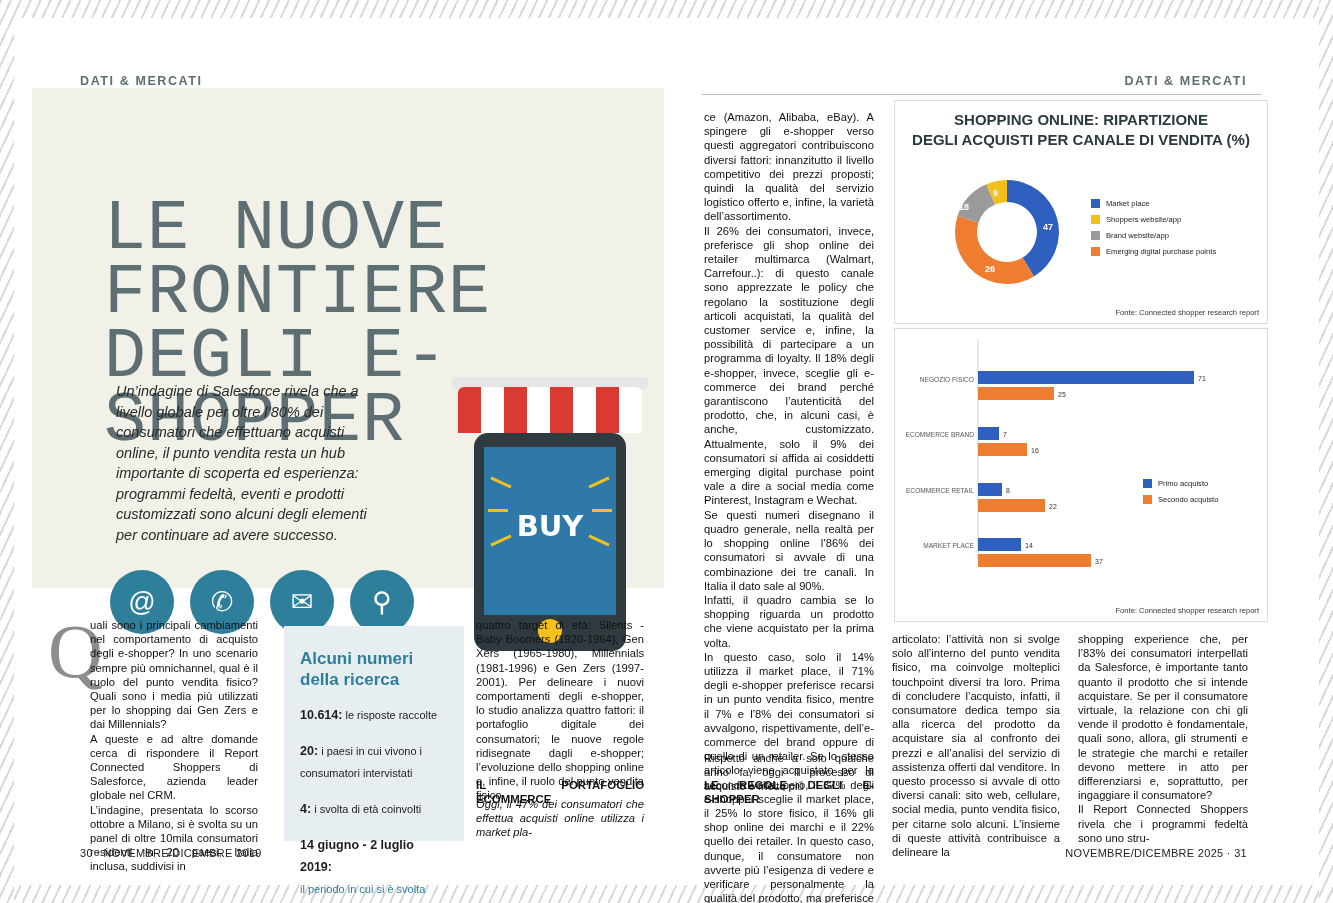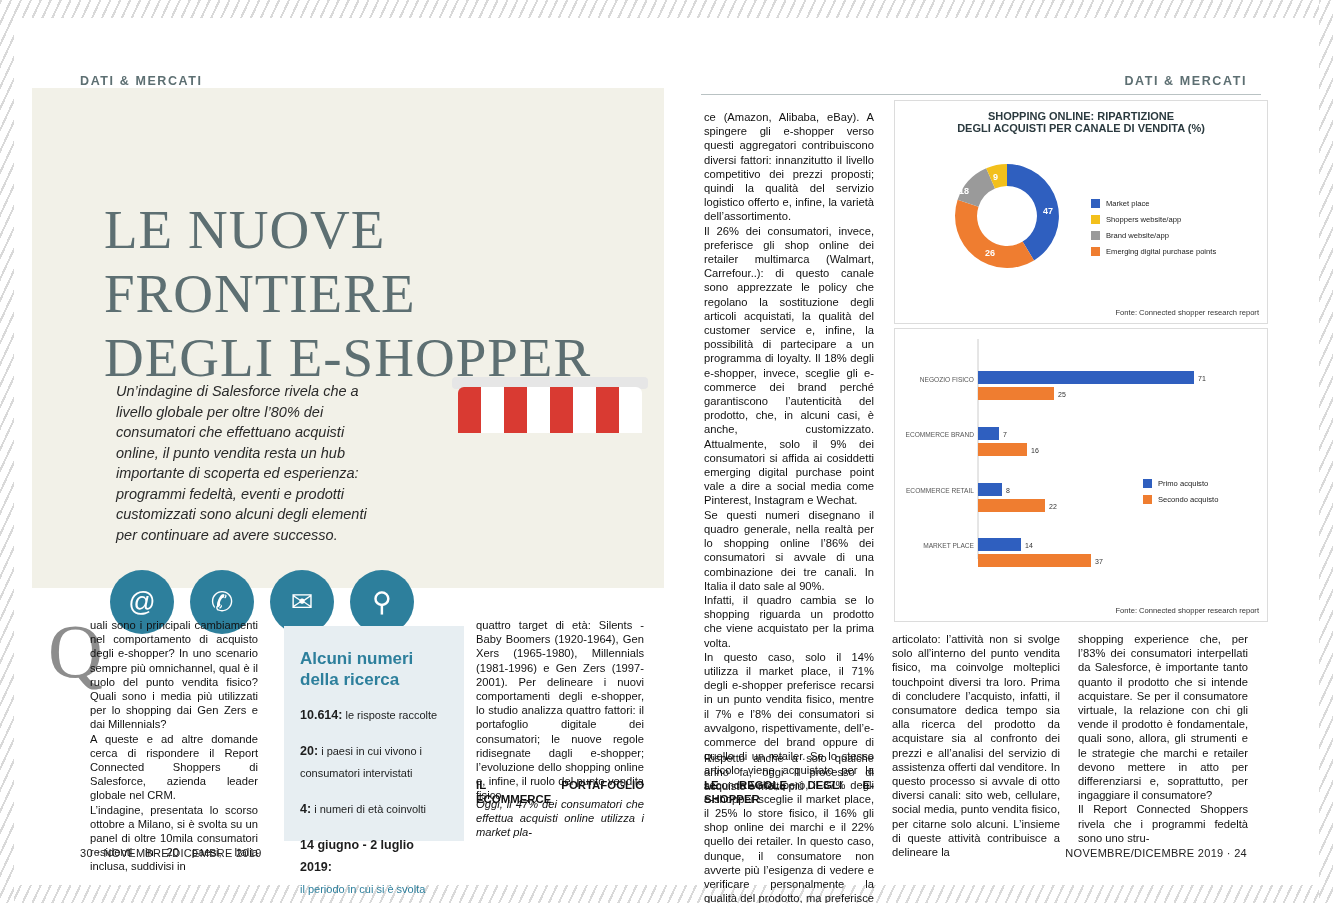--- a/index.html
+++ b/index.html
@@ -25,22 +25,22 @@
 
   
   .runhead{position:absolute;font-size:12.5px;letter-spacing:1.6px;font-weight:bold;color:#5d6f72;}
   .runhead.left{left:66px;top:56px;}
   .runhead.right{right:72px;top:56px;}
   .rule{position:absolute;height:1px;background:#b9c2c3;}
 
   
   .hero{position:absolute;left:18px;top:70px;width:632px;height:500px;background:#f2f1e8;}
   .hero-title{position:absolute;left:72px;top:110px;width:600px;
-      font-family:Liberation Serif, serif;
-      font-weight:300;font-size:55px;line-height:64px;color:#5d6f72;letter-spacing:1px;}
+      font-family:Liberation Mono, monospace;
+      font-weight:300;font-size:70px;line-height:64px;color:#5d6f72;letter-spacing:1px;}
   .hero-deck{position:absolute;left:84px;top:293px;width:270px;
       font-style:italic;font-size:14.5px;line-height:20.5px;color:#2a2a2a;}
 
   
   .circ-row{position:absolute;left:78px;top:482px;display:flex;gap:16px;}
   .circ{width:64px;height:64px;border-radius:50%;background:#2d7f9c;
       display:flex;align-items:center;justify-content:center;color:#fff;font-size:27px;}
 
   
   .phone-wrap{position:absolute;left:418px;top:287px;width:200px;height:285px;}
@@ -61,21 +61,21 @@
 
   
   .numbox{position:absolute;left:270px;top:608px;width:180px;height:215px;background:#e7eef2;}
   .numbox h3{margin:0;padding:22px 16px 0 16px;color:#2d7f9c;font-size:17px;line-height:21px;font-weight:bold;}
   .numbox .nb{padding:0 16px;margin-top:14px;font-size:11px;line-height:22px;color:#1d1d1d;}
   .numbox .nb b{font-size:12.5px;}
   .numbox .nb .blue{color:#2d7f9c;}
 
   
   .chartbox{position:absolute;background:#fff;border:1px solid #dcdcdc;}
-  .chart-title{text-align:center;font-size:11px;font-weight:bold;color:#2b3a3f;line-height:12px;padding-top:9px;}
+  .chart-title{text-align:center;font-size:15px;font-weight:bold;color:#2b3a3f;line-height:20px;padding-top:9px;}
   .fonte{position:absolute;font-size:7.6px;color:#333;}
 
   .legend{position:absolute;font-size:7.6px;color:#222;}
   .legend div{display:flex;align-items:center;margin-bottom:7px;}
   .legend i{width:9px;height:9px;margin-right:6px;display:inline-block;}
 
   .folio{position:absolute;bottom:26px;font-size:11px;color:#222;letter-spacing:.3px;}
   .folio.left{left:66px;}
   .folio.right{right:72px;}
 </style>
@@ -105,20 +105,32 @@
       <div class="circ-row">
         <div class="circ">@</div>
         <div class="circ">✆</div>
         <div class="circ">✉</div>
         <div class="circ">⚲</div>
       </div>
 
       <div class="phone-wrap">
         <div class="awning-top"></div>
         <div class="awning"></div>
+        <div class="phone">
+          <div class="screen">
+            <div class="ray" style="left:6px;top:34px;width:22px;height:3px;transform:rotate(25deg);"></div>
+            <div class="ray" style="left:4px;top:62px;width:20px;height:3px;"></div>
+            <div class="ray" style="left:6px;top:92px;width:22px;height:3px;transform:rotate(-25deg);"></div>
+            <div class="ray" style="right:6px;top:34px;width:22px;height:3px;transform:rotate(-25deg);"></div>
+            <div class="ray" style="right:4px;top:62px;width:20px;height:3px;"></div>
+            <div class="ray" style="right:6px;top:92px;width:22px;height:3px;transform:rotate(25deg);"></div>
+            <div class="buy">BUY</div>
+          </div>
+          <div class="home-btn"></div>
+        </div>
       </div>
     </div>
 
     <div class="dropcap-wrap">
       <span class="dropcap">Q</span>
     </div>
     <div class="col" style="left:76px;top:600px;width:168px;white-space:pre-line;">uali sono i principali cambiamenti nel comportamento di acquisto degli e-shopper? In uno scenario sempre più omnichannel, qual è il ruolo del punto vendita fisico? Quali sono i media più utilizzati per lo shopping dai Gen Zers e dai Millennials?
 A queste e ad altre domande cerca di rispondere il Report Connected Shoppers di Salesforce, azienda leader globale nel CRM.
 L’indagine, presentata lo scorso ottobre a Milano, si è svolta su un panel di oltre 10mila consumatori residenti in 20 paesi, Italia inclusa, suddivisi in</div>
 
@@ -127,21 +139,21 @@
         <span>Alcuni numeri</span><br>
         <span>della ricerca</span>
       </h3>
       <div class="nb">
         <b>10.614:</b><span> le risposte raccolte</span>
       </div>
       <div class="nb">
         <b>20:</b><span> i paesi in cui vivono i consumatori intervistati</span>
       </div>
       <div class="nb">
-        <b>4:</b><span> i numeri di età coinvolti</span>
+        <b>4:</b><span> i svolta di età coinvolti</span>
       </div>
       <div class="nb">
         <b>14 giugno - 2 luglio 2019:</b><br>
         <span class="blue">il periodo in cui si è svolta l’indagine</span>
       </div>
     </div>
 
     <div class="col" style="left:462px;top:600px;width:168px;">quattro target di età: Silents - Baby Boomers (1920-1964), Gen Xers (1965-1980), Millennials (1981-1996) e Gen Zers (1997-2001). Per delineare i nuovi comportamenti degli e-shopper, lo studio analizza quattro fattori: il portafoglio digitale dei consumatori; le nuove regole ridisegnate dagli e-shopper; l’evoluzione dello shopping online e, infine, il ruolo del punto vendita fisico.</div>
     <div class="col" style="left:462px;top:760px;width:168px;font-weight:bold;font-size:11.4px;">IL PORTAFOGLIO ECOMMERCE</div>
     <div class="col" style="left:462px;top:779px;width:168px;font-style:italic;">Oggi, il 47% dei consumatori che effettua acquisti online utilizza i market pla-</div>
@@ -237,15 +249,15 @@
       <div class="fonte" style="right:8px;bottom:6px;">Fonte: Connected shopper research report</div>
     </div>
 
     <div class="col" style="left:690px;top:760px;width:170px;font-weight:bold;font-size:11.4px;">LE REGOLE DEGLI E-SHOPPER</div>
     <div class="col" style="left:690px;top:733px;width:170px;">Rispetto anche a solo qualche anno fa, oggi il processo di acquisto è molto più</div>
 
     <div class="col" style="left:878px;top:614px;width:168px;">articolato: l’attività non si svolge solo all’interno del punto vendita fisico, ma coinvolge molteplici touchpoint diversi tra loro. Prima di concludere l’acquisto, infatti, il consumatore dedica tempo sia alla ricerca del prodotto da acquistare sia al confronto dei prezzi e all’analisi del servizio di assistenza offerti dal venditore. In questo processo si avvale di otto diversi canali: sito web, cellulare, social media, punto vendita fisico, per citarne solo alcuni. L’insieme di queste attività contribuisce a delineare la</div>
     <div class="col" style="left:1064px;top:614px;width:170px;white-space:pre-line;">shopping experience che, per l’83% dei consumatori interpellati da Salesforce, è importante tanto quanto il prodotto che si intende acquistare. Se per il consumatore virtuale, la relazione con chi gli vende il prodotto è fondamentale, quali sono, allora, gli strumenti e le strategie che marchi e retailer devono mettere in atto per differenziarsi e, soprattutto, per ingaggiare il consumatore?
 Il Report Connected Shoppers rivela che i programmi fedeltà sono uno stru-</div>
 
-    <div class="folio right">NOVEMBRE/DICEMBRE 2019 · 24</div>
+    <div class="folio right">NOVEMBRE/DICEMBRE 2025 · 31</div>
   </div>
 </div>
 
 </body></html>

